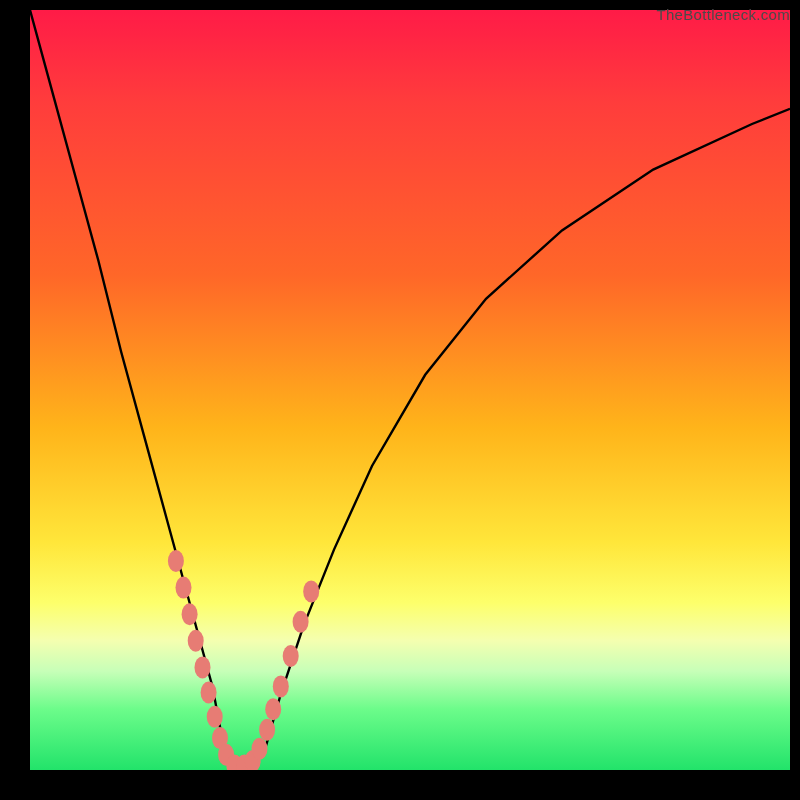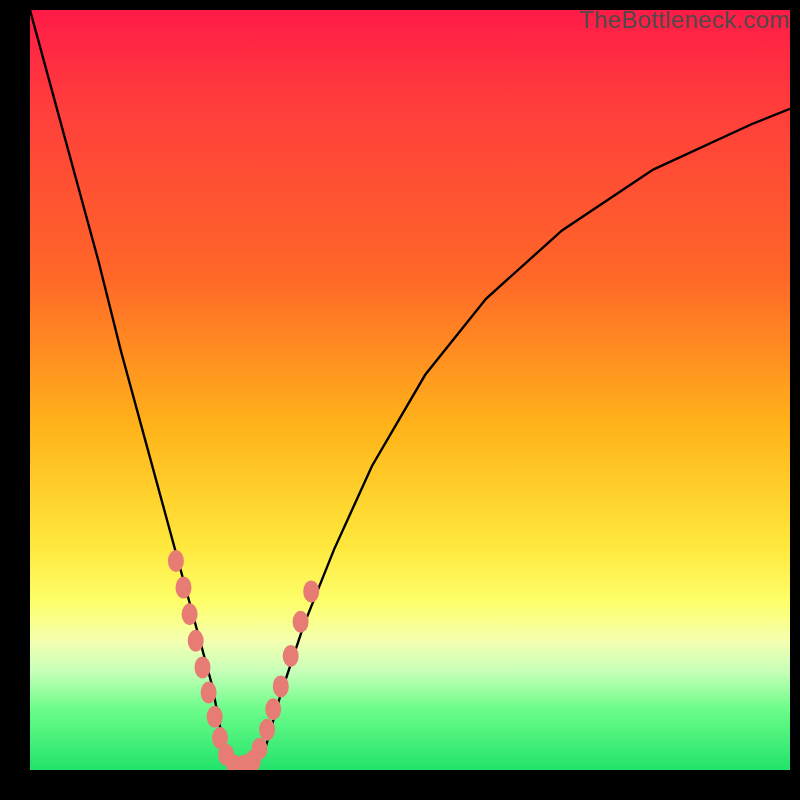--- a/index.html
+++ b/index.html
@@ -35,21 +35,21 @@
       #c7ffb8 87%,
       #6cfc8a 92%,
       #22e36a 100%
     );
   }
   .watermark {
     position: absolute;
     top: 6px;
     right: 10px;
     color: #4a4a4a;
-    font-size: 24px;
+    font-size: 15px;
     font-weight: 500;
     letter-spacing: 0.3px;
     z-index: 10;
     user-select: none;
   }
   svg.curve {
     position: absolute;
     left: 0;
     top: 0;
     width: 760px;

